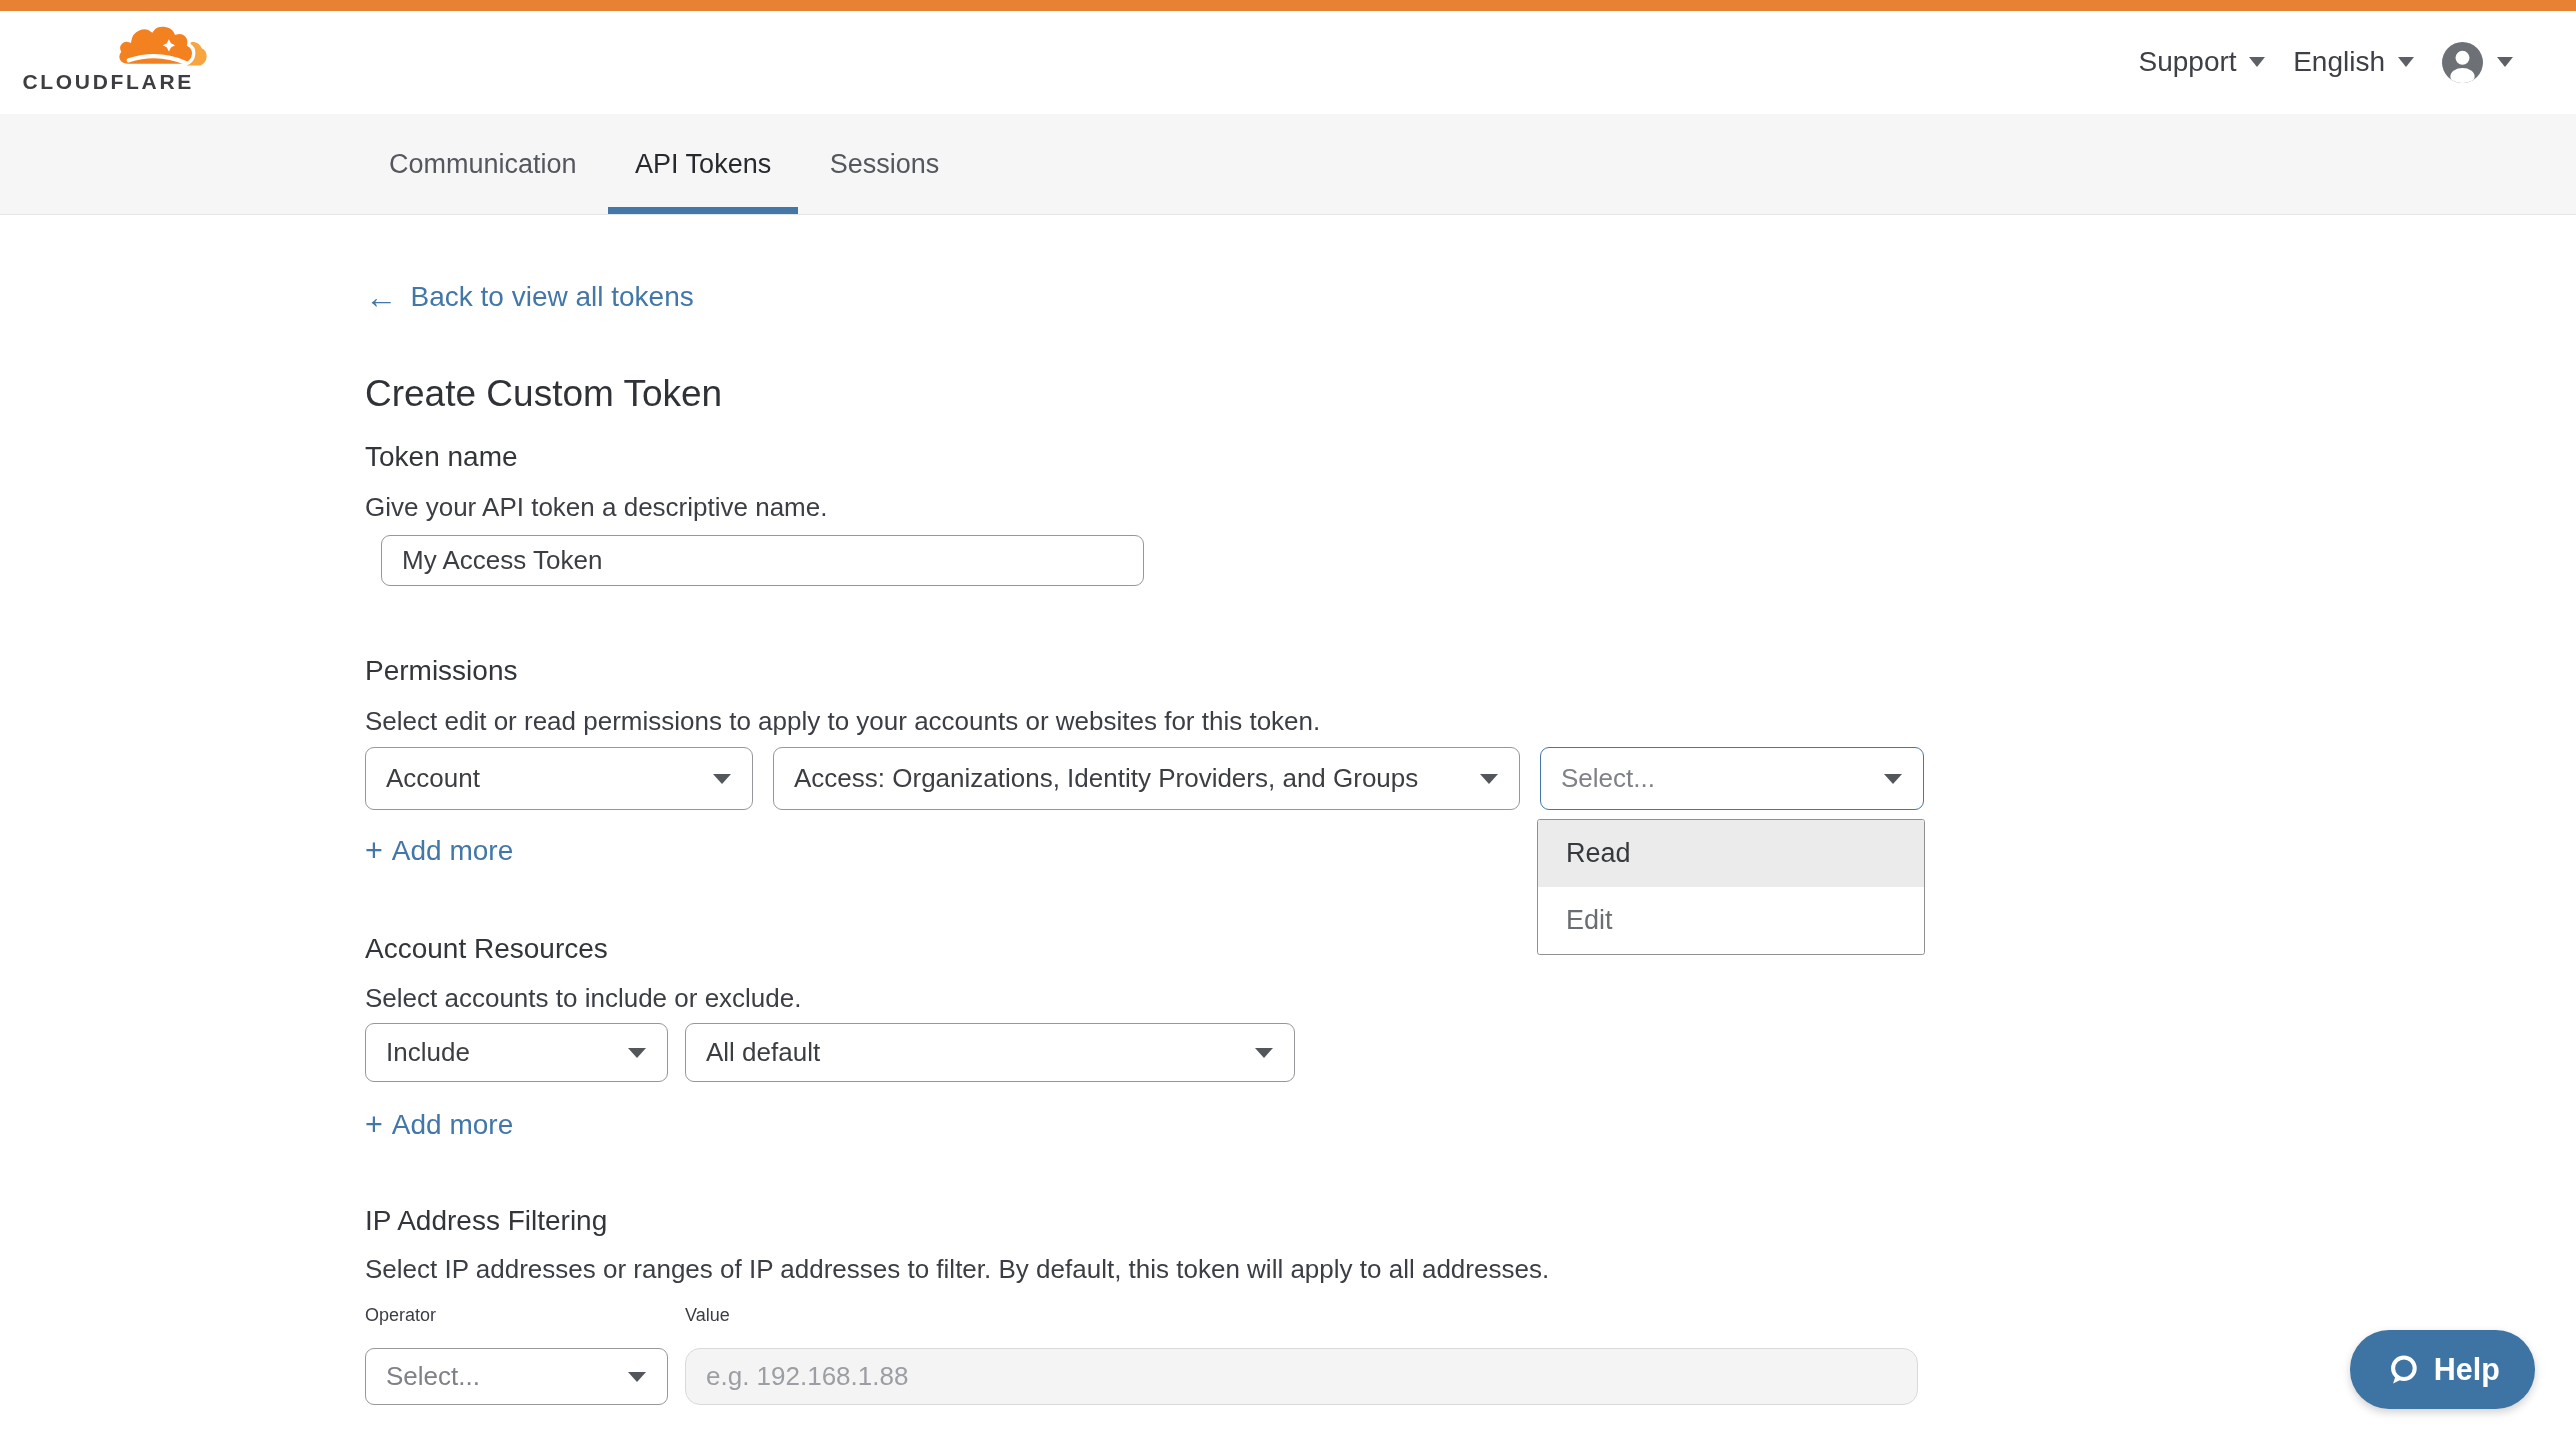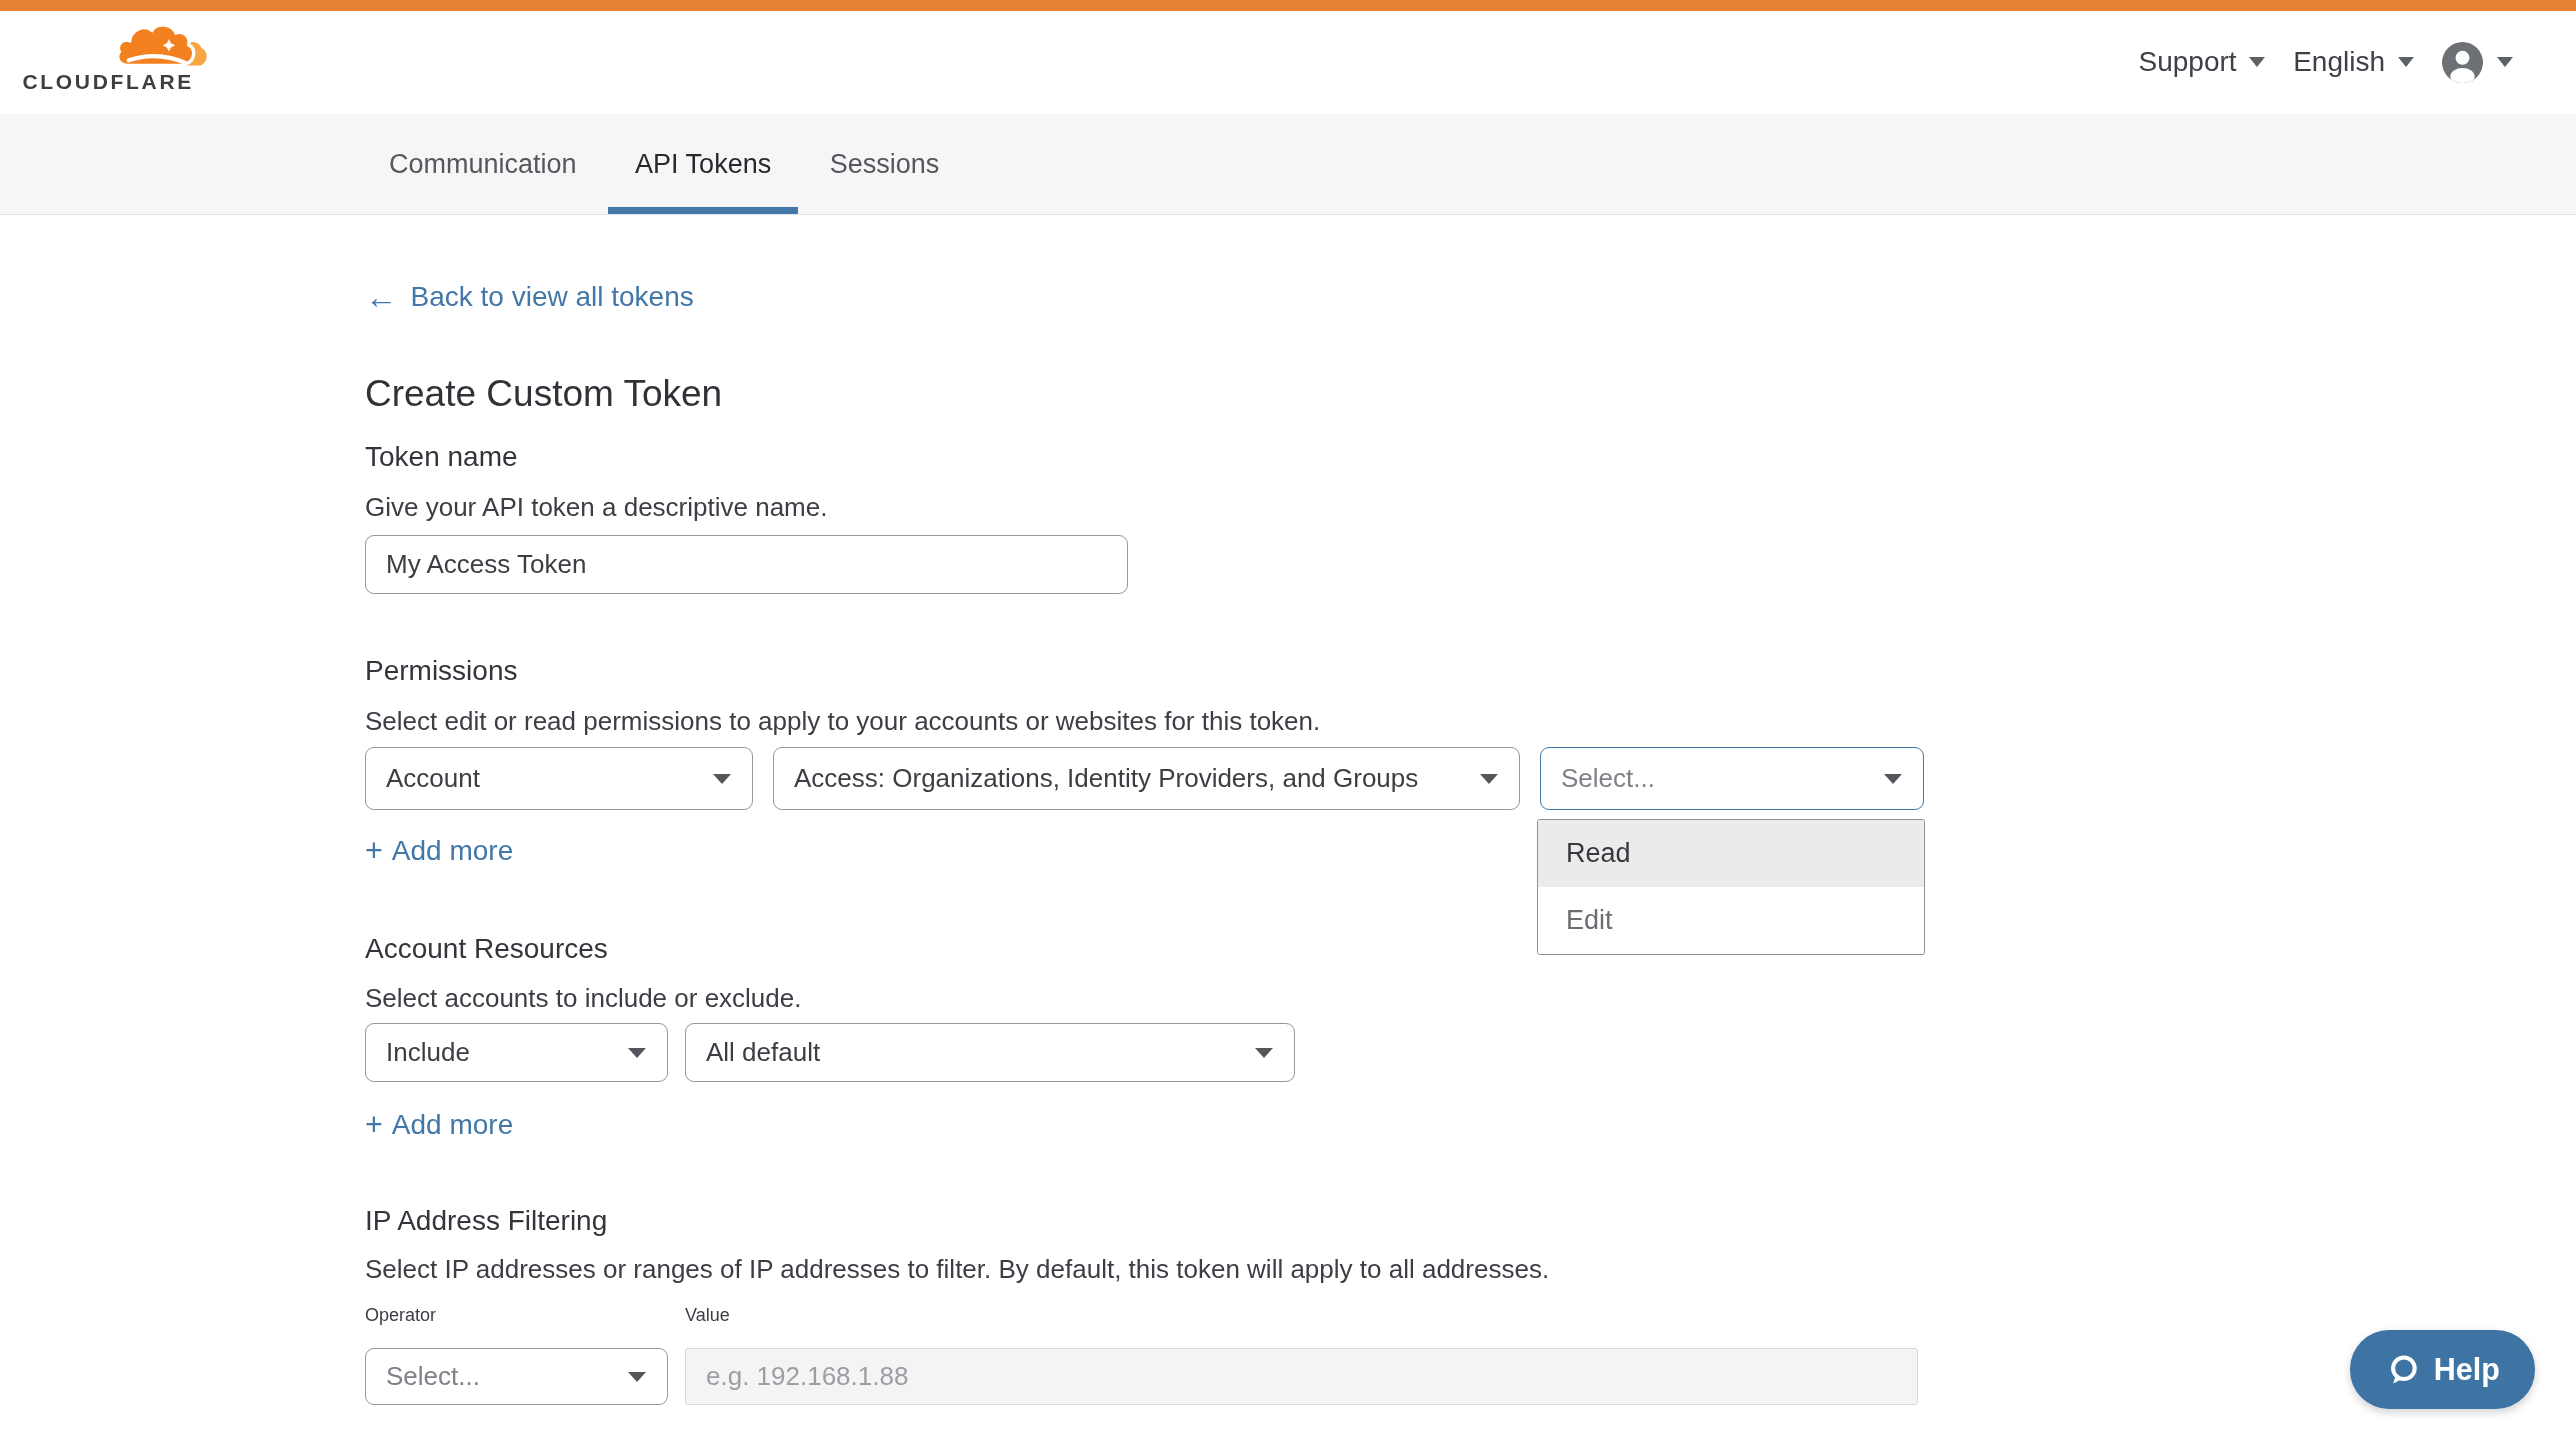--- a/index.html
+++ b/index.html
@@ -34,43 +34,43 @@
   .tab.active::after{content:"";position:absolute;left:0;right:0;bottom:0;height:7.2px;background:#4277a8;}
   
   .content{position:absolute;left:365px;top:215px;width:1845px;height:1215px;}
   .abs{position:absolute;}
   .back-link{left:0;top:66px;display:flex;align-items:center;gap:13.5px;font-size:28px;color:#4277a8;cursor:pointer;}
   .back-arrow{font-size:32px;line-height:28px;}
   .page-title{left:0;top:158px;font-size:37px;color:#2f3237;}
   .sec-heading{font-size:28px;color:#32353a;}
   .sec-desc{font-size:26px;color:#3b3e44;}
   .text-input{
-    box-sizing:border-box;height:59px;border:1.8px solid #95979a;border-radius:9px;background:#fff;
-    font-family:inherit;font-size:26px;color:#3b3e43;padding:0 20px;outline:none;
+    box-sizing:border-box;height:51px;border:1.8px solid #95979a;border-radius:9px;background:#fff;
+    font-family:inherit;font-size:26px;color:#3b3e43;padding:0 20px;outline:none;margin-left:16px;
   }
   .sel{
     box-sizing:border-box;height:63px;border:1.8px solid #95979a;border-radius:9px;background:#fff;
     display:flex;align-items:center;padding:0 54px 0 20px;font-size:26px;color:#3b3e43;
     cursor:pointer;white-space:nowrap;overflow:hidden;
   }
   .sel .caret{position:absolute;right:21.5px;top:50%;transform:translateY(-50%);
               border-top-color:#53565a;}
   .sel.gray{color:#7e8187;}
   .sel.focused{border-color:#4277a8;}
   .menu{
     box-sizing:border-box;background:#fff;border:1.8px solid #8f9092;border-radius:2.7px;overflow:hidden;
   }
   .menu-item{height:67px;display:flex;align-items:center;padding:0 28px;font-size:27px;
              color:#6a6d72;cursor:pointer;}
   .menu-item.highlighted{background:#ebebeb;color:#36393e;}
   .add-more{display:flex;align-items:center;gap:9px;font-size:28px;color:#4277a8;cursor:pointer;}
   .add-more .plus{font-size:30.5px;}
   .field-label{font-size:18px;color:#3b3e44;}
   .value-input{
-    box-sizing:border-box;height:57px;border:1.8px solid #d8d9da;border-radius:3px;background:#f4f4f5;
+    box-sizing:border-box;height:57px;border:1.8px solid #d8d9da;border-radius:15px;background:#f4f4f5;
     font-family:inherit;font-size:26px;color:#6f7277;padding:17px 20px;outline:none;
   }
   .value-input::placeholder{color:#9b9ea3;opacity:1;}
   
   .help-btn{
     position:absolute;left:2350px;top:1330px;width:185px;height:79px;border-radius:39px;
     background:#3e74a3;display:flex;align-items:center;justify-content:center;gap:12.6px;
     cursor:pointer;box-shadow:0 3.6px 9px rgba(0,0,0,0.18);
   }
   .help-label{color:#ffffff;font-size:30.5px;font-weight:700;}

